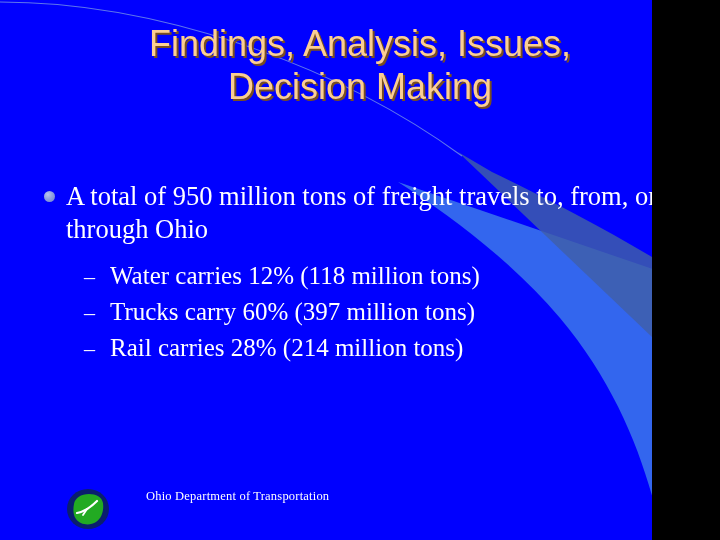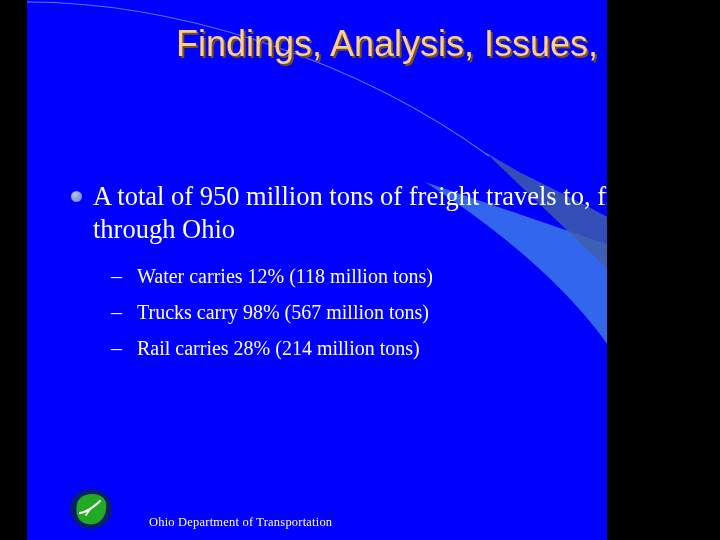--- a/index.html
+++ b/index.html
@@ -2,27 +2,26 @@
 <html><head>
 <meta charset="utf-8">
 <style>
   html, body {
     margin: 0;
     padding: 0;
     background: #000;
   }
   #slide {
     position: relative;
-    width: 580px;
+    width: 652px;
     height: 540px;
     overflow: hidden;
     background: #1d4ed8;
     font-family: "Liberation Serif", serif;
     user-select: none;
-    margin-left: 27px;
   }
 
   
   #bg-art {
     position: absolute;
     inset: 0;
     width: 720px;
     height: 540px;
     display: block;
   }
@@ -89,33 +88,33 @@
   }
   .sub-mark {
     flex: 0 0 auto;
     width: 26px;
     font-size: 22px;
     line-height: 31px;
     color: #ffffff;
   }
   .sub-text {
     flex: 1 1 auto;
-    font-size: 20px;
+    font-size: 25px;
     line-height: 31px;
     color: #ffffff;
     white-space: nowrap;
   }
 
   
   .footer {
     position: absolute;
-    left: 42px;
+    left: 66px;
     bottom: 10px;
     display: flex;
-    align-items: flex-end;
+    align-items: flex-start;
     z-index: 5;
   }
   .logo {
     width: 44px;
     height: 42px;
     display: block;
   }
   .footer-text {
     margin-left: 36px;
     font-size: 12.5px;
@@ -135,41 +134,42 @@
 
     <path d="M 720 292 L 720 540 L 663 540 C 648 470 622 392 560 318 C 512 261 448 214 398 182 Z" fill="#3366ee"></path>
 
     <path d="M 458 152 L 720 402 L 720 300 C 650 252 560 205 492 172 Z" fill="#3f5fa8" opacity="0.82"></path>
 
     <path d="M 0 2 C 150 2 330 60 462 156" fill="none" stroke="#6e8be8" stroke-width="1.1" opacity="0.85"></path>
   </svg>
 
   <div class="title-block">
     <div class="title-line">Findings, Analysis, Issues,</div>
+    <div class="title-line">Decision Making</div>
   </div>
 
   <div class="body-block">
 
     <div class="bullet-row">
       <span class="bullet-mark">
         <span class="bullet-dot"></span>
       </span>
       <span class="bullet-text">A total of 950 million tons of freight travels to, from, or through Ohio</span>
     </div>
 
     <div class="sub-list">
 
       <div class="sub-row">
         <span class="sub-mark">–</span>
         <span class="sub-text">Water carries 12% (118 million tons)</span>
       </div>
 
       <div class="sub-row">
         <span class="sub-mark">–</span>
-        <span class="sub-text">Trucks carry 98% (567 million tons)</span>
+        <span class="sub-text">Trucks carry 60% (397 million tons)</span>
       </div>
 
       <div class="sub-row">
         <span class="sub-mark">–</span>
         <span class="sub-text">Rail carries 28% (214 million tons)</span>
       </div>
 
     </div>
   </div>
 

